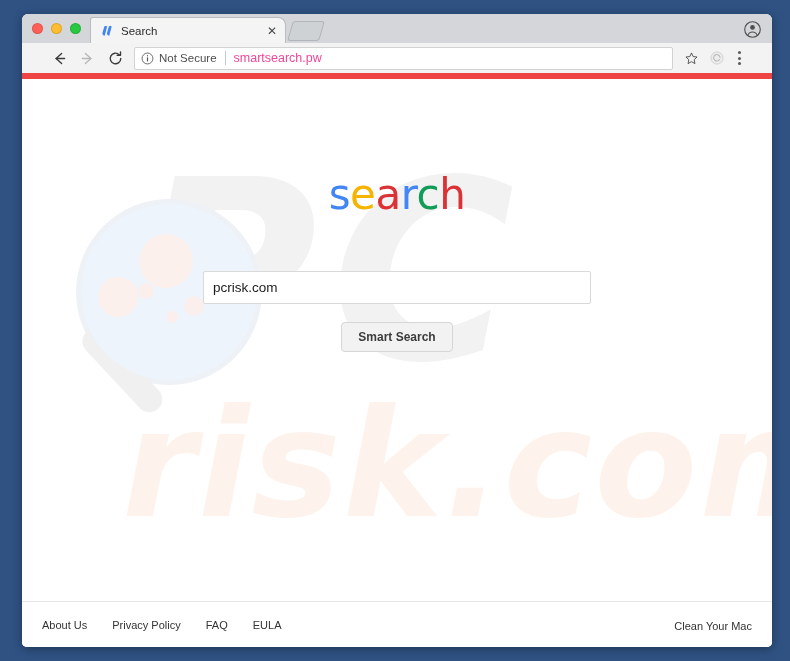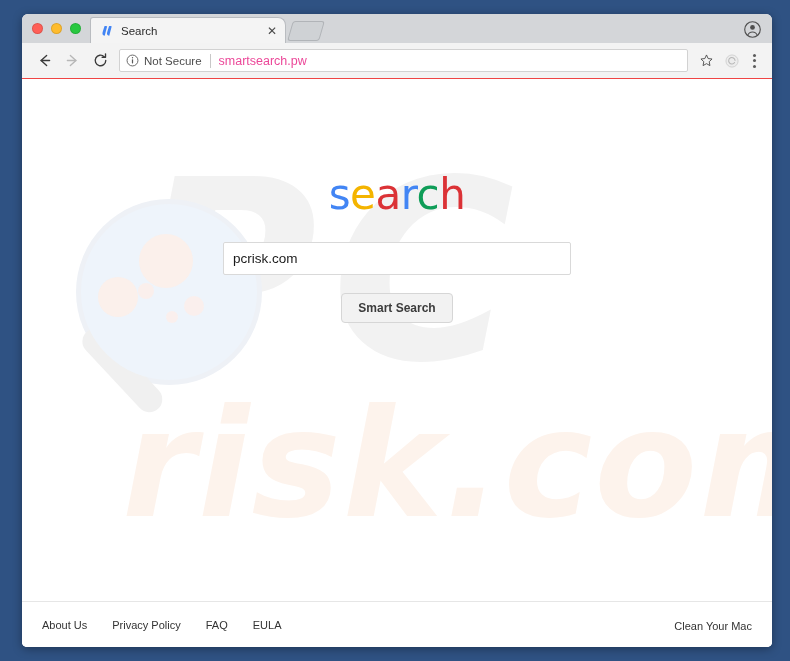--- a/index.html
+++ b/index.html
@@ -111,24 +111,24 @@
     right: 10px;
     bottom: 4px;
     width: 19px; height: 19px;
   }
 
   
   #toolbar {
     height: 36px;
     flex: 0 0 36px;
     background: #f3f3f3;
-    border-bottom: 1px solid #ef4444;
-    display: flex;
-    align-items: center;
-    padding: 0 9px;
+    border-bottom: 6px solid #ef4444;
+    display: flex;
+    align-items: center;
+    padding: 0 24px;
     gap: 2px;
   }
   .nav-btn {
     width: 26px; height: 26px;
     display: flex; align-items: center; justify-content: center;
     flex: 0 0 26px;
   }
   #omnibox {
     flex: 1;
     height: 23px;
@@ -240,21 +240,22 @@
     font-family: "DejaVu Sans", sans-serif;
     font-size: 42px;
     line-height: 1;
     letter-spacing: -0.5px;
     margin-bottom: 26px;
     user-select: none;
   }
   #search-logo span { font-weight: normal; }
 
   #search-input-wrap {
-    width: 348px;
+    width: 388px;
+    margin-top: 29px;
   }
   #search-input {
     width: 100%;
     height: 33px;
     border: 1px solid #d9d9d9;
     border-radius: 2px;
     background: #ffffff;
     font-family: "Liberation Sans", sans-serif;
     font-size: 13.5px;
     color: #1a1a1a;

